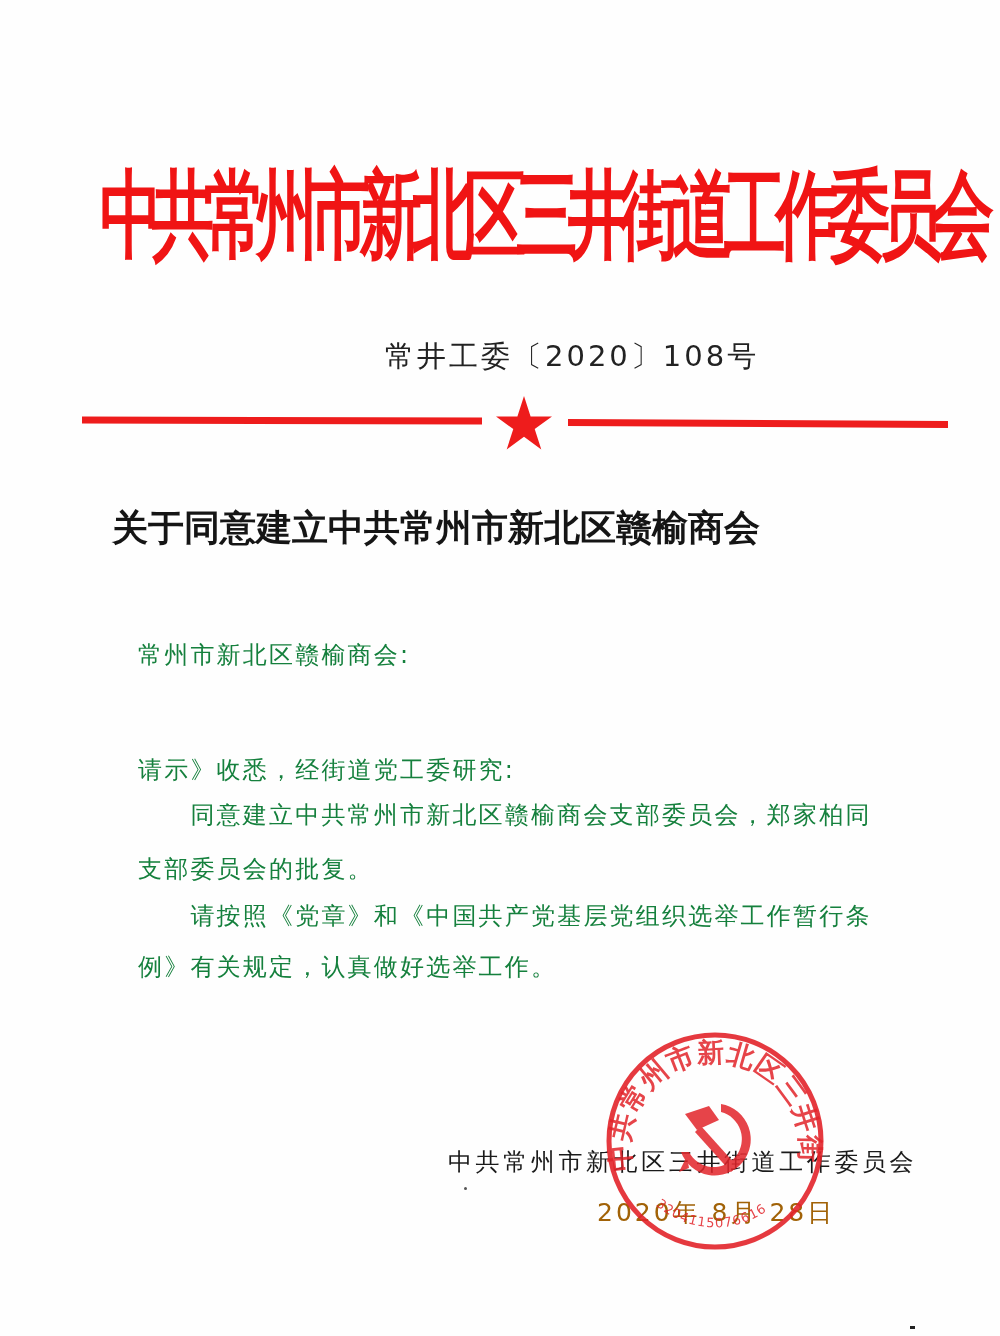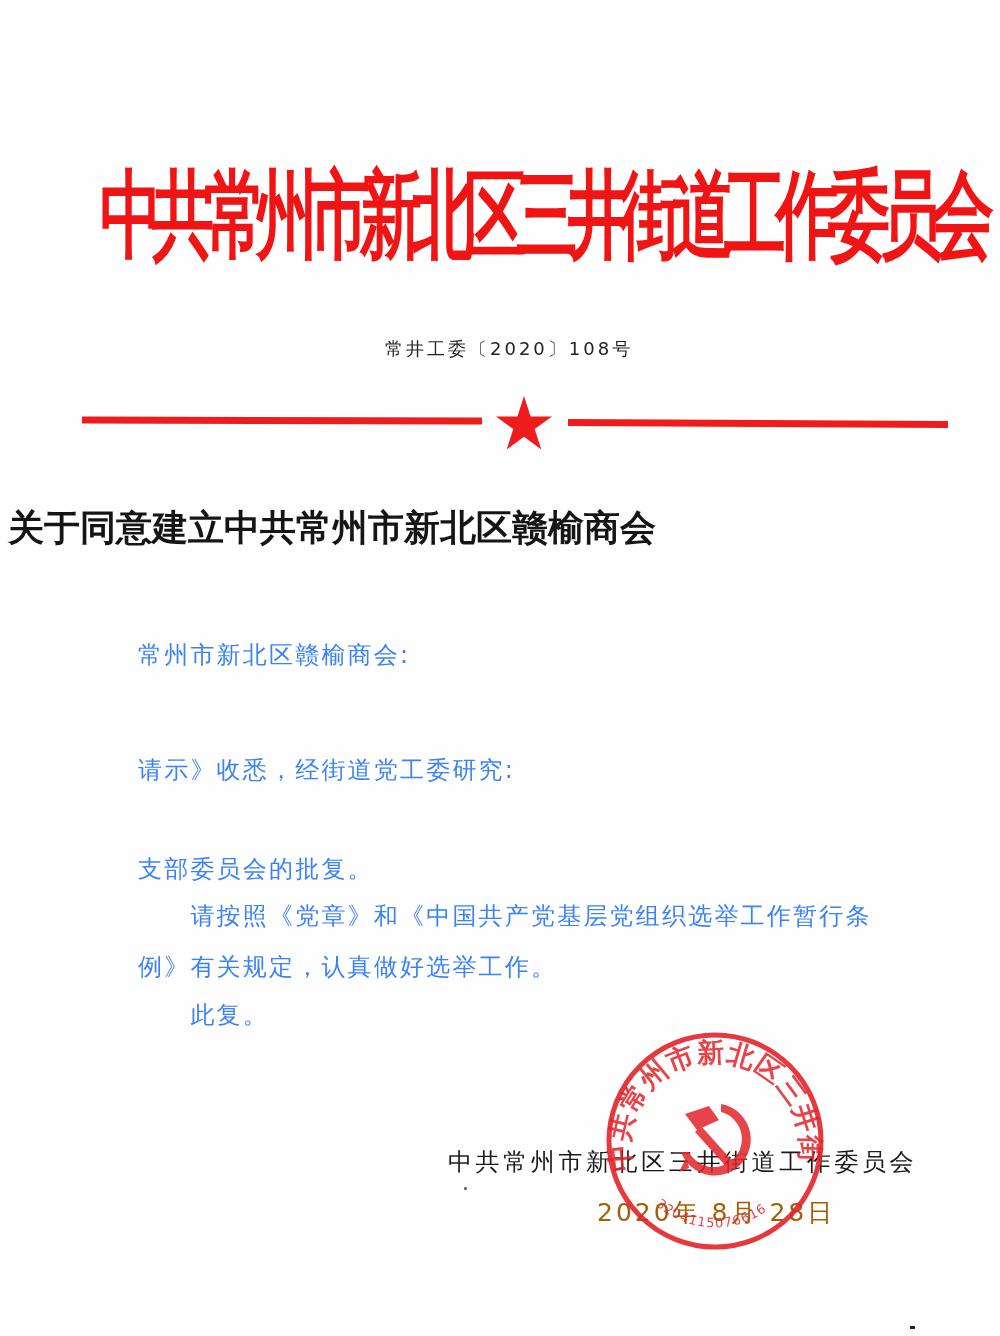--- a/index.html
+++ b/index.html
@@ -6,34 +6,34 @@
   body { width: 1000px; height: 1336px; position: relative; overflow: hidden;
          font-family: "DejaVu Serif", "Liberation Serif", serif; color: #1a1a1a; }
   .page { position: absolute; left: 0; top: 0; width: 1000px; height: 1336px; background: #fefefe; }
 
   .masthead { position: absolute; left: 100px; top: 160px; width: 840px; height: 110px;
               display: flex; justify-content: space-between; align-items: center; }
   .masthead span { display: inline-block; font-family: "DejaVu Serif", serif; font-weight: bold;
                    color: #f01414; font-size: 62px; line-height: 100px;
                    transform: scaleY(1.55); transform-origin: center; width: 52px; text-align: center; }
 
-  .doc-number { position: absolute; left: 385px; top: 337px; font-size: 18px; letter-spacing: 3px;
+  .doc-number { position: absolute; left: 385px; top: 337px; font-size: 29px; letter-spacing: 3px;
                 color: #222; font-family: "DejaVu Sans", sans-serif; font-weight: normal; }
 
   .rule { position: absolute; height: 7px; background: #ee1c1c; }
   .rule-left { left: 82px; top: 417px; width: 400px; transform: rotate(0.15deg); }
   .rule-right { left: 568px; top: 420px; width: 380px; transform: rotate(0.3deg); }
   .star { position: absolute; left: 496px; top: 396px; width: 56px; height: 54px; }
 
-  .title { position: absolute; left: 8px; width: 872px; text-align: left; font-weight: bold;
+  .title { position: absolute; left: 0; width: 872px; text-align: center; font-weight: bold;
            font-size: 36px; color: #151515; font-family: "DejaVu Serif", serif; }
   .title-1 { top: 504px; }
   .title-2 { top: 560px; }
 
-  .body-text { position: absolute; left: 138px; width: 800px; font-size: 24px; color: #3b82f6;
+  .body-text { position: absolute; left: 138px; width: 800px; font-size: 24px; color: #15803d;
                font-family: "DejaVu Sans", sans-serif; letter-spacing: 2.2px; line-height: 32px;
                white-space: nowrap; }
 
   .stamp { position: absolute; left: 604px; top: 1030px; width: 222px; height: 222px; }
 
   .signature { position: absolute; left: 448px; top: 1146px; font-size: 24px; letter-spacing: 3.6px;
                font-family: "DejaVu Sans", sans-serif; color: #1a1a1a; white-space: nowrap; }
   .date { position: absolute; left: 597px; top: 1196px; font-size: 25px; letter-spacing: 3px;
           font-family: "DejaVu Sans", sans-serif; color: #a16207; white-space: nowrap; }
   .page-mark { position: absolute; left: 910px; top: 1326px; width: 5px; height: 3px; background: #222; }
@@ -71,26 +71,26 @@
     <polygon fill="#ee1c1c" points="50,0 61.8,36.3 100,36.3 69.1,58.8 80.9,95.1 50,72.6 19.1,95.1 30.9,58.8 0,36.3 38.2,36.3"></polygon>
   </svg>
   <div class="rule rule-right"></div>
 
   <div class="title title-1">关于同意建立中共常州市新北区赣榆商会</div>
 
   <div class="body-text" style="top:639px;">常州市新北区赣榆商会:</div>
 
   <div class="body-text" style="top:754px;">请示》收悉，经街道党工委研究:</div>
 
+  <div class="body-text" style="top:799px;">　　同意建立中共常州市新北区赣榆商会支部委员会，郑家柏同</div>
   <div class="body-text" style="top:853px;">支部委员会的批复。</div>
 
   <div class="body-text" style="top:900px;">　　请按照《党章》和《中国共产党基层党组织选举工作暂行条</div>
   <div class="body-text" style="top:951px;">例》有关规定，认真做好选举工作。</div>
 
-  <div class="body-text" style="top:999px;">　　此复。</div>
 
   <div class="signature">中共常州市新北区三井街道工作委员会</div>
   <div class="date">2020年 8月 28日</div>
   <div class="speck"></div>
 
   <svg class="stamp" viewBox="0 0 222 222">
     <defs>
       <path id="ringPath" d="M 28,140 A 86,86 0 1 1 194,140"></path>
       <path id="serialPath" d="M 38,160 A 90,90 0 0 0 184,160"></path>
     </defs>

